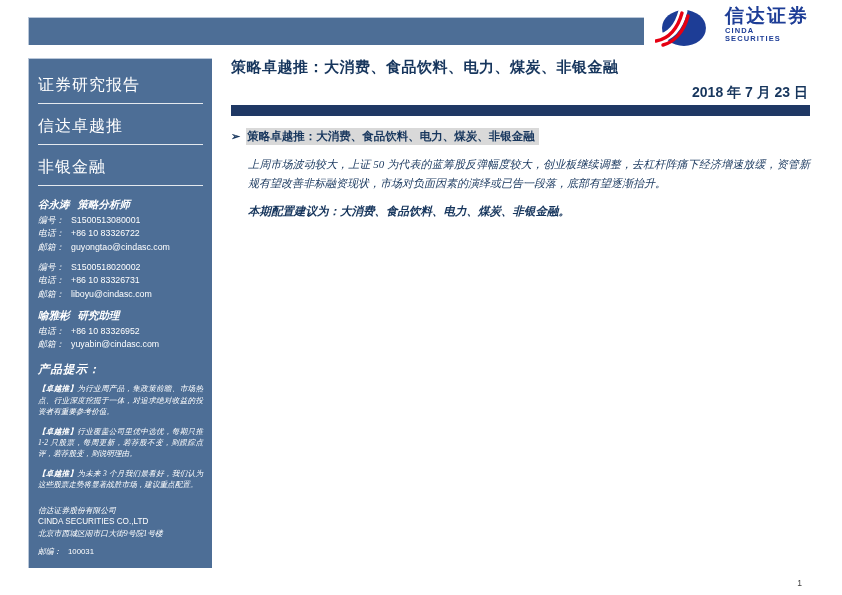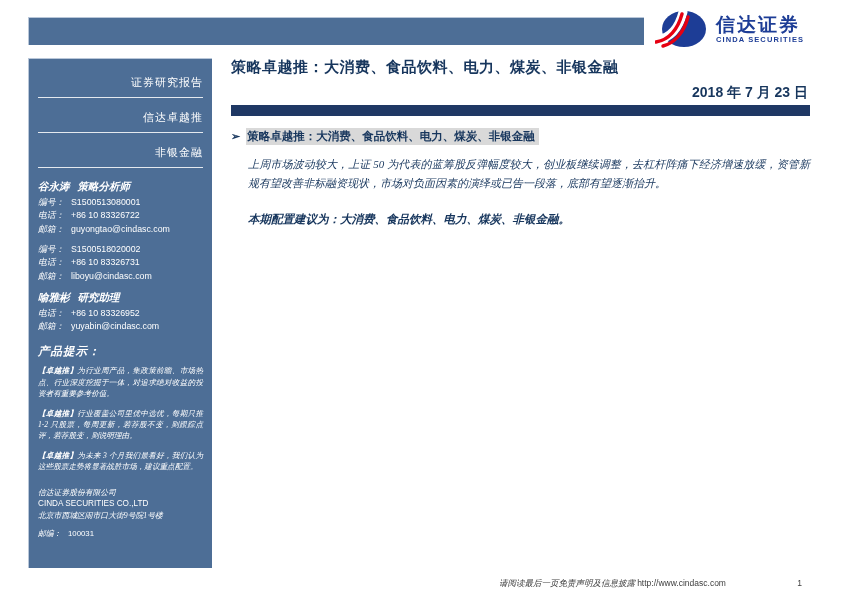--- a/index.html
+++ b/index.html
@@ -14,21 +14,21 @@
   
   .top-band {
     position: absolute; left: 28px; top: 17px;
     width: 616px; height: 28px;
     background: #4d6e96;
     border-top: 1px solid #b9c7d9; border-left: 1px solid #b9c7d9;
   }
   .logo {
     position: absolute; left: 655px; top: 6px;
     width: 158px; height: 46px;
-    display: flex; align-items: center; gap: 7px;
+    display: flex; align-items: flex-start; gap: 16px;
   }
   .logo-text { display: flex; flex-direction: column; line-height: 1; }
   .logo-cn {
     font-size: 19px; font-weight: bold; color: #1d3d96;
     letter-spacing: 2px; font-family: "Liberation Sans", sans-serif;
   }
   .logo-en {
     font-size: 7.5px; font-weight: bold; color: #1d3d96;
     letter-spacing: 1.1px; margin-top: 2px;
   }
@@ -36,24 +36,23 @@
   
   .sidebar {
     position: absolute; left: 28px; top: 58px;
     width: 184px; height: 510px;
     background: #4d6e96; color: #ffffff;
     padding: 16px 9px 10px 9px;
     overflow: hidden;
     border-top: 1px solid #b9c7d9; border-left: 1px solid #b9c7d9;
   }
   .nav-item {
-    font-size: 11px; letter-spacing: 1px;
+    font-size: 16px; letter-spacing: 1px;
     padding-bottom: 7px; margin-bottom: 12px;
     border-bottom: 1px solid rgba(255,255,255,0.85);
-    text-align: right;
   }
   .analyst { margin-bottom: 9px; }
   .analyst-name-row {
     font-family: "Liberation Serif", serif; font-style: italic;
     font-weight: bold; font-size: 10.5px; margin-bottom: 3px;
   }
   .analyst-name-row .role { margin-left: 8px; }
   .info-row { display: flex; font-size: 8.8px; margin: 2.5px 0; line-height: 1.25; }
   .info-label {
     font-family: "Liberation Serif", serif; font-style: italic;
@@ -107,21 +106,21 @@
     font-weight: bold; font-size: 11.5px; color: #17365d;
     text-decoration: underline; letter-spacing: 1px;
   }
   .body-para {
     margin-top: 10px; margin-left: 17px;
     font-family: "Liberation Serif", serif; font-style: italic;
     font-size: 11px; color: #17365d; line-height: 1.75;
     text-align: justify;
   }
   .recommendation {
-    margin-top: 18px; margin-left: 17px;
+    margin-top: 10px; margin-left: 17px;
     font-family: "Liberation Serif", serif; font-style: italic;
     font-weight: bold; font-size: 11.5px; color: #17365d;
   }
 
   
   .footer {
     position: absolute; left: 231px; right: 32px; bottom: 5px;
     height: 12px; font-size: 8.5px; color: #404040;
   }
   .footer-disclaimer {
@@ -235,17 +234,14 @@
     <span class="bullet-highlight">策略卓越推：大消费、食品饮料、电力、煤炭、非银金融</span>
   </div>
 
 
   <div class="body-para">上周市场波动较大，上证 50 为代表的蓝筹股反弹幅度较大，创业板继续调整，去杠杆阵痛下经济增速放缓，资管新规有望改善非标融资现状，市场对负面因素的演绎或已告一段落，底部有望逐渐抬升。</div>
 
   <div class="recommendation">本期配置建议为：大消费、食品饮料、电力、煤炭、非银金融。</div>
 </div>
 
 <div class="footer">
-  <span class="footer-disclaimer">
-    <span>请阅读最后一页免责声明及信息披露 </span><span class="footer-url">http://www.cindasc.com</span>
-  </span>
   <span class="footer-page">1</span>
 </div>
 
 </body></html>

